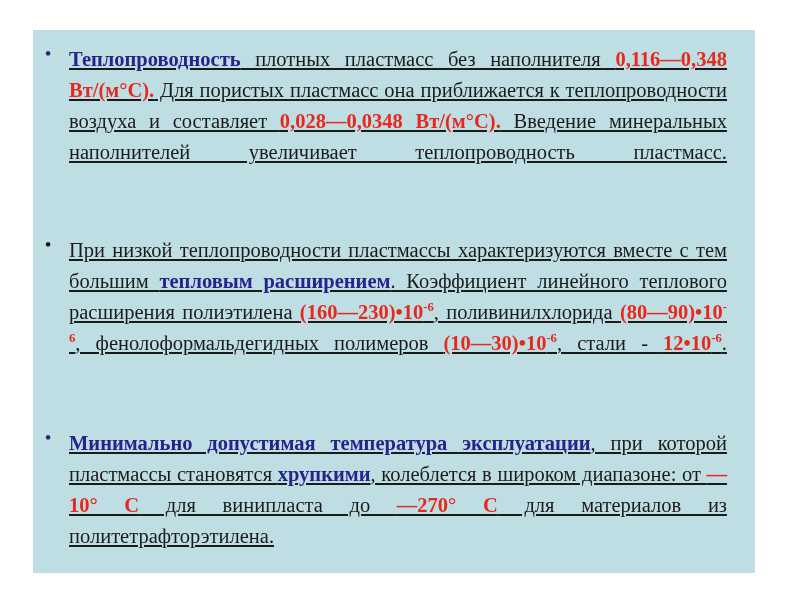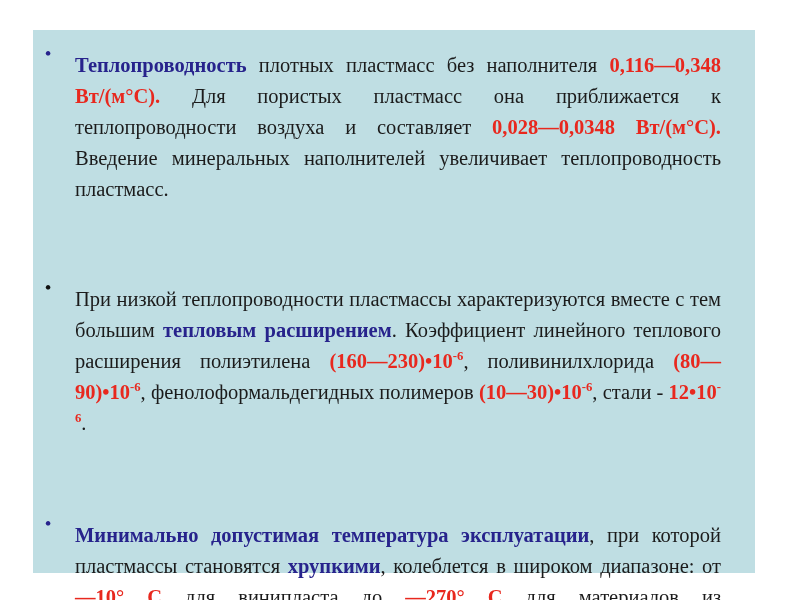--- a/index.html
+++ b/index.html
@@ -48,21 +48,22 @@
     font-size: 20.5px;
     line-height: 31px;
     color: #1b1b1b;
     text-align: justify;
     text-justify: inter-word;
     letter-spacing: 0px;
     padding-right: 4px;
   }
   
   .bullet-text p {
-    margin: 12px;
+    margin: 6px;
+    text-decoration: underline;
   }
   .bullet-text p.justify-all {
     text-align: justify;
   }
   .bullet-text p.justify-all::after {
     content: "";
     display: inline-block;
     width: 100%;
   }
 

